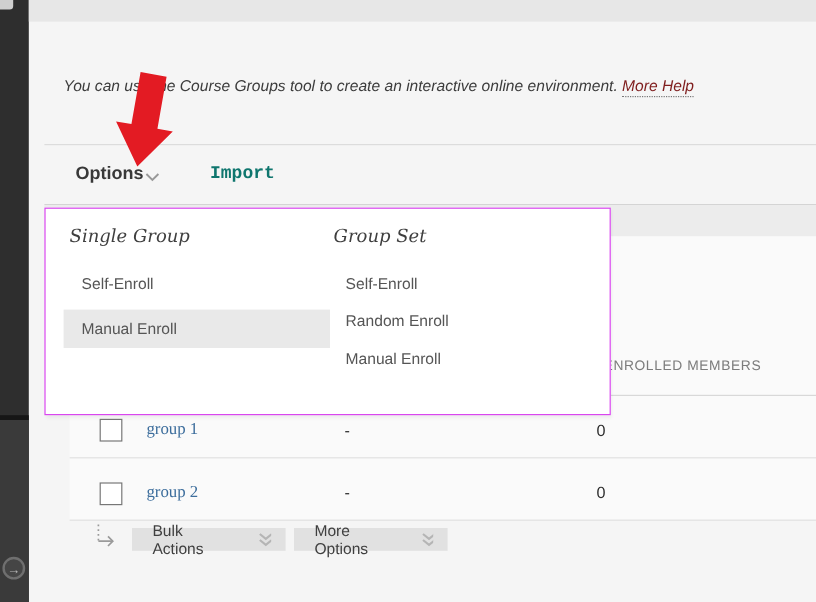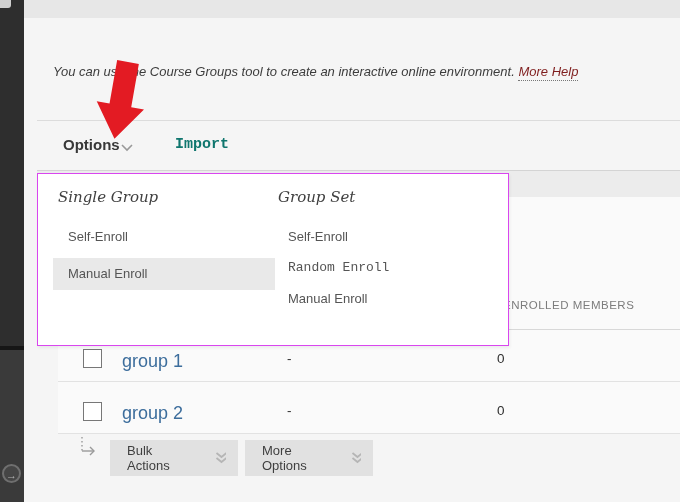--- a/index.html
+++ b/index.html
@@ -31,26 +31,26 @@
   .create-btn{left:63px;top:136px;font-size:15px;font-weight:bold;color:#383838;cursor:pointer;}
   .create-chevron{left:121px;top:144px;}
   .import-btn{left:175px;top:136px;font-size:15px;font-weight:bold;color:#0f766e;cursor:pointer;font-family:Liberation Mono, monospace;}
 
   
   .table-bg{left:58px;top:197px;width:622px;height:236px;background:#fafafa;z-index:1;}
   .col-header{left:503px;top:299px;font-size:11.5px;letter-spacing:.5px;color:#7c7c7c;z-index:2;cursor:pointer;}
   .header-line{left:58px;top:329px;width:622px;height:1px;background:#d8d8d8;z-index:2;}
   .row-line{width:622px;height:1px;background:#e2e2e2;z-index:2;left:58px;}
   .cb{width:17px;height:17px;background:#fff;border:1px solid #777;z-index:2;cursor:pointer;}
-  .glink{font-size:18px;color:var(--link-blue,#3c6d9c);z-index:2;cursor:pointer;text-decoration:none;}
+  .glink{font-size:14px;color:var(--link-blue,#3c6d9c);z-index:2;cursor:pointer;text-decoration:none;font-family:Liberation Serif, serif;}
   .cell{font-size:13.5px;color:#2f2f2f;z-index:2;}
 
   
   .branch-icon{left:76px;top:436px;z-index:2;}
-  .gbtn{top:440px;width:128px;height:36px;background:#e1e1e1;z-index:2;display:flex;align-items:center;
+  .gbtn{top:440px;width:128px;height:19px;background:#e1e1e1;z-index:2;display:flex;align-items:center;
         justify-content:space-between;padding:0 12px 0 17px;box-sizing:border-box;font-size:13px;
         color:#3f3f3f;cursor:pointer;gap:28px;}
 
   
   .panel{left:37px;top:173px;width:472px;height:173px;background:#fff;border:1px solid #d946ef;
          box-sizing:border-box;z-index:10;box-shadow:1px 2px 3px rgba(0,0,0,.06);}
   .panel-header{position:absolute;font-family:"DejaVu Serif","Liberation Serif",serif;
         font-style:italic;font-size:15px;color:#3f3f3f;}
   .panel-item{position:absolute;font-size:13px;color:#555;cursor:pointer;}
   .panel-highlight{position:absolute;left:15px;top:84px;width:222px;height:32px;
@@ -125,21 +125,21 @@
   </div>
 
   <div class="abs panel">
     <div class="panel-header" style="left:20px;top:14px;">Single Group</div>
     <div class="panel-item" style="left:30px;top:55px;">Self-Enroll</div>
     <div class="panel-highlight"></div>
     <div class="panel-item" style="left:30px;top:92px;">Manual Enroll</div>
 
     <div class="panel-header" style="left:240px;top:14px;">Group Set</div>
     <div class="panel-item" style="left:250px;top:55px;">Self-Enroll</div>
-    <div class="panel-item" style="left:250px;top:86px;font-family:Liberation Mono, monospace;">Random Enroll</div>
+    <div class="panel-item" style="left:250px;top:86px;">Random Enroll</div>
     <div class="panel-item" style="left:250px;top:117px;">Manual Enroll</div>
   </div>
 
   <svg class="abs arrow-overlay" width="85" height="95">
     <g transform="translate(48,10) rotate(10)">
       <polygon points="-11,0 11,0 11,44 24,44 0,78 -24,44 -11,44" fill="var(--accent-red,#e31b23)"></polygon>
     </g>
   </svg>
 
 </div>

